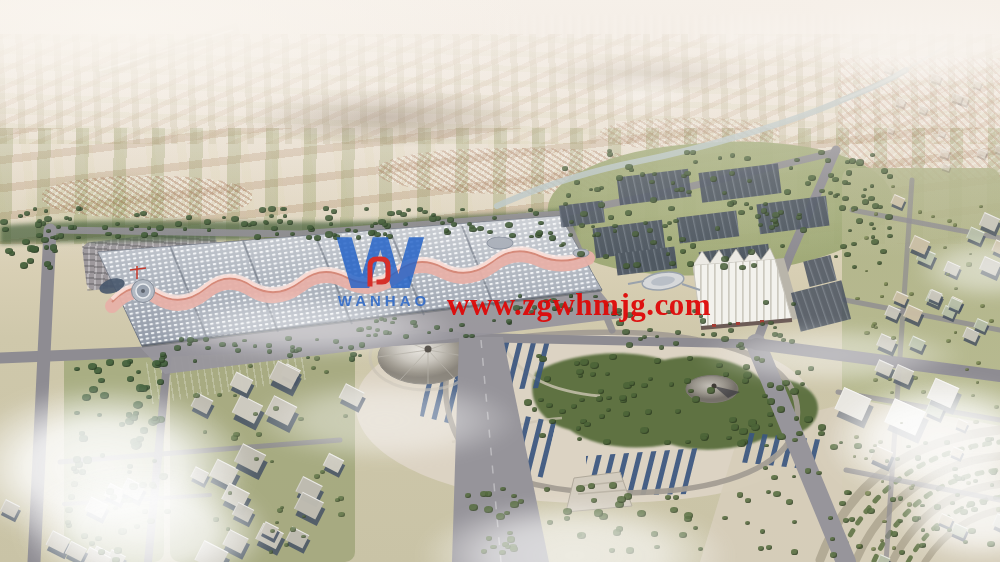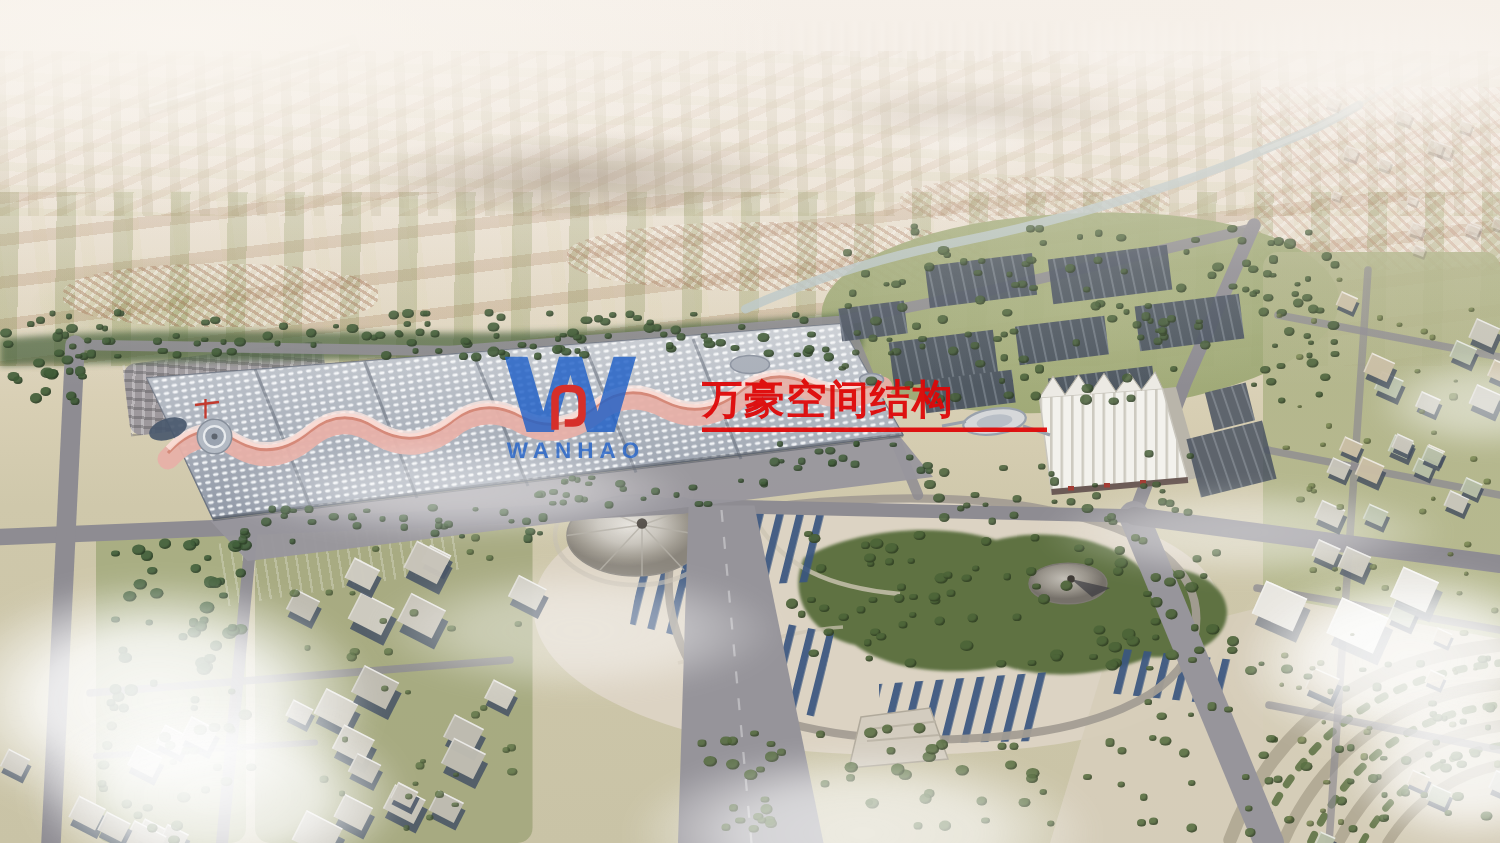--- a/index.html
+++ b/index.html
@@ -1136,15 +1136,15 @@
 
   <div class="haze"></div>
 
   <div class="logo">
     <div class="logo-w">W</div>
     <svg style="left:34px;top:16px;" width="30" height="34" viewBox="0 0 30 34">
       <path d="M 6,30 L 6,12 Q 6,5 13,5 L 17,5 Q 24,5 24,12 L 24,22 Q 24,28 18,28 L 15,28" stroke="#d62f2a" stroke-width="5" fill="none" stroke-linecap="square"></path>
     </svg>
     <div class="logo-name">WANHAO</div>
   </div>
-  <div class="wm-title">万豪空间结构</div>
+  <div class="wm-url">www.zgwhmjg.com</div>
 
 </div>
 
 </body></html>

